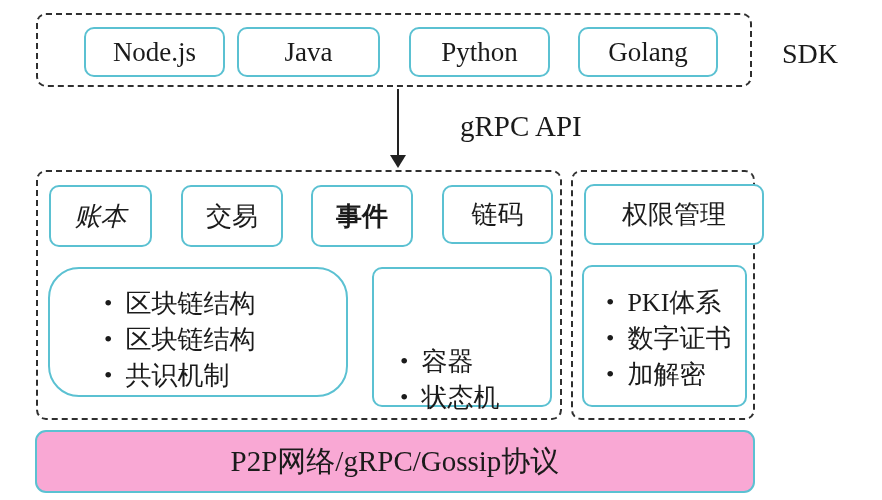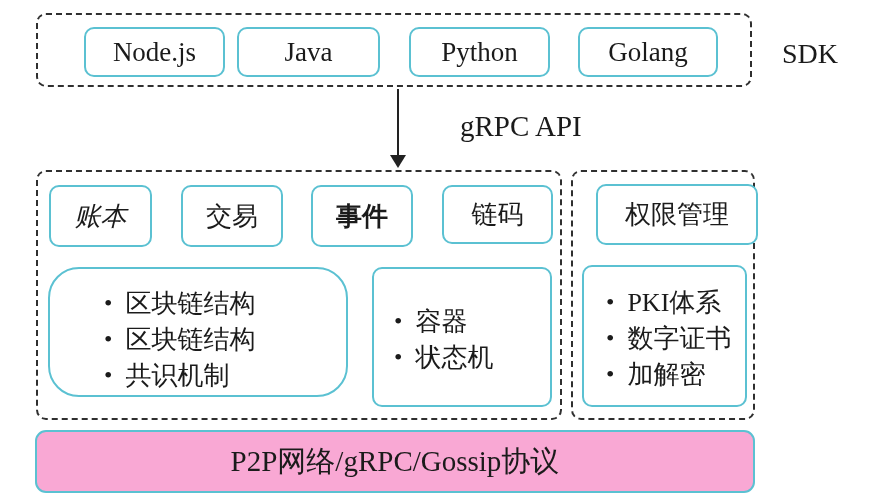--- a/index.html
+++ b/index.html
@@ -67,21 +67,21 @@
   .bullets li::before {
     content: "\2022";
     font-size: 24px;
     margin-right: 13px;
     position: relative;
     top: -1px;
   }
   .group-ledger { left: 48px; top: 267px; width: 300px; height: 130px; border-radius: 31px; }
   .group-ledger ul { padding: 17px 0 0 54px; }
   .group-chaincode { left: 372px; top: 267px; width: 180px; height: 140px; }
-  .group-chaincode ul { padding: 35px 0 0 20px; }
+  .group-chaincode ul { padding: 35px 0 0 26px; margin-top: 40px; }
   .group-pki { left: 582px; top: 265px; width: 165px; height: 142px; }
   .group-pki ul { padding: 18px 12px 0 22px; }
   .network-bar {
     position: absolute;
     left: 35px; top: 430px;
     width: 720px; height: 63px;
     background: #f9a8d4;
     border: 2px solid #5bc1d2;
     border-radius: 11px;
     display: flex;
@@ -125,21 +125,21 @@
 
   <div class="bullets group-chaincode">
     <ul>
       <li>容器</li>
       <li>状态机</li>
     </ul>
   </div>
 
   <div class="dashed" style="left:571px; top:170px; width:184px; height:250px;"></div>
 
-  <div class="cyanbox" style="left:584px; top:184px; width:162px; height:61px;margin-left:12px;">权限管理</div>
+  <div class="cyanbox" style="left:584px; top:184px; width:180px; height:61px;">权限管理</div>
 
   <div class="bullets group-pki">
     <ul>
       <li>PKI体系</li>
       <li>数字证书</li>
       <li>加解密</li>
     </ul>
   </div>
 
   <div class="network-bar">

